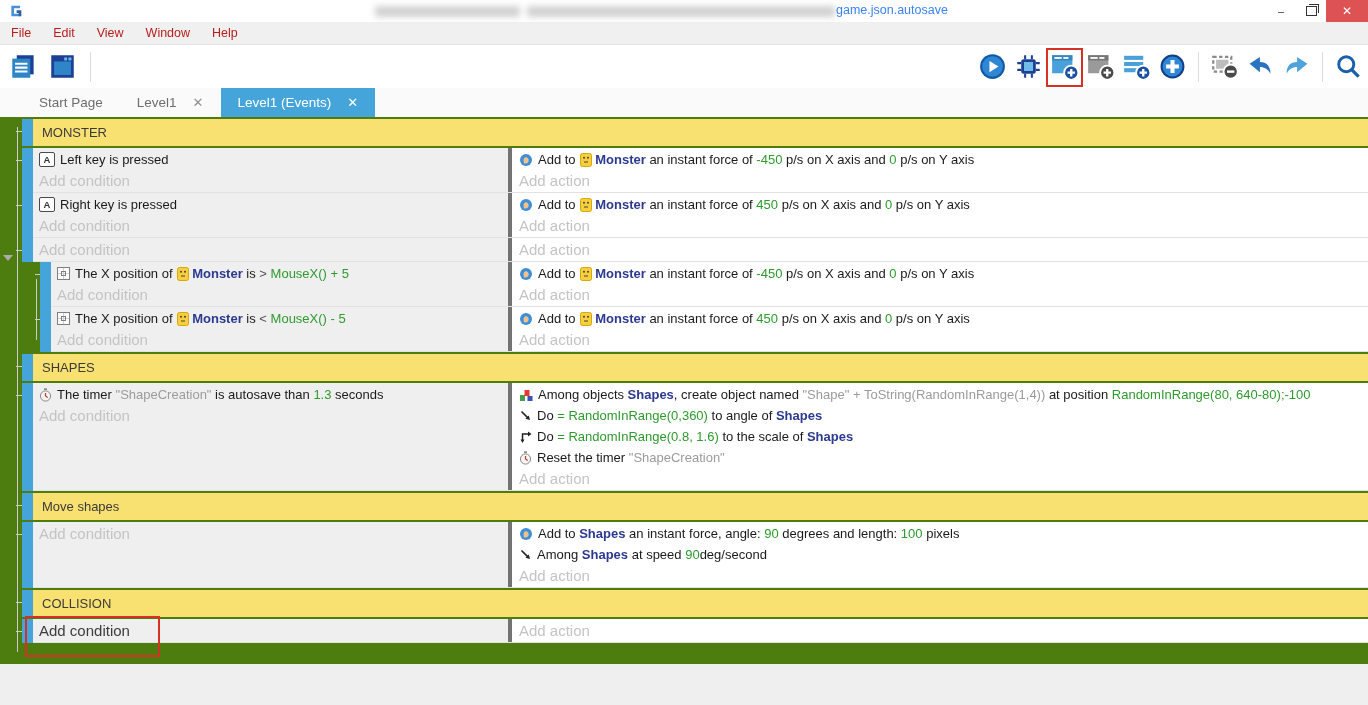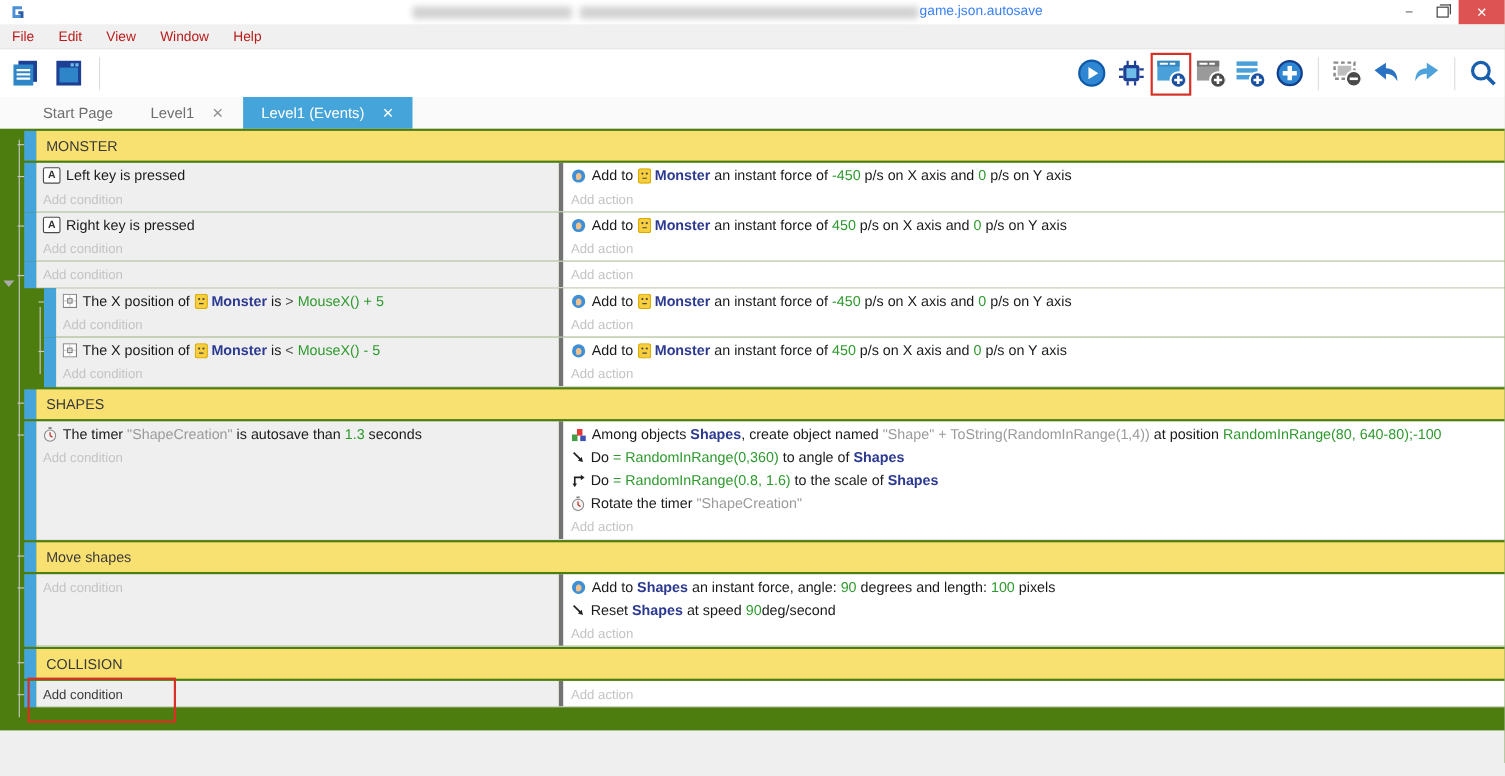--- a/index.html
+++ b/index.html
@@ -44,21 +44,21 @@
   .row.group{margin-top:2px;margin-bottom:2px}
   .group-label{flex:1;background:#F9E171;height:27px;display:flex;align-items:center;padding-left:9px;font-size:13px;color:#3a3a3a}
   .event-box{flex:1;display:flex;border-bottom:1px solid #E2E2E2}
   .cond-cell{width:475px;flex:none;background:#EFEFEF;padding:1px 0 1px;position:relative}
   .row.sub .cond-cell{width:457px}
   .act-cell{flex:1;background:#fff;border-left:4px solid #737373;padding:1px 0 1px}
   .line{display:flex;align-items:center;height:21px;padding-left:6px;font-size:13px;color:#1a1a1a;white-space:pre}
   .act-cell .line{padding-left:7px}
   .line .ic{display:inline-flex;align-items:center;margin-right:5px;flex:none}
   .line .ic.mid{margin-left:1px;margin-right:3px}
-  .add{height:21px;display:flex;align-items:center;padding-left:6px;font-size:12px;color:#C4C4C4}
+  .add{height:21px;display:flex;align-items:center;padding-left:6px;font-size:15px;color:#C4C4C4}
   .act-cell .add{padding-left:7px}
   .add.dark{color:#3C3C3C}
   span.g{color:#2E9A2E} span.o{color:#2B3990;font-weight:bold} span.q{color:#9B9B9B} span.m{color:#555}
   .kbd{display:inline-flex;align-items:center;justify-content:center;width:14px;height:13px;border:1.5px solid #4a4a4a;
        border-radius:2px;background:#fff;font-size:9.5px;font-weight:bold;color:#333}
   .collapse{position:absolute;left:-19px;top:17px;width:0;height:0;border-left:5px solid transparent;border-right:5px solid transparent;border-top:6px solid #ABABAB}
   .hl-cond{position:absolute;left:-8px;top:-3px;width:131px;height:37px;border:2px solid #D93025;z-index:5;pointer-events:none}
 </style>
 </head>
 <body>
@@ -374,21 +374,21 @@
                   <path d="M11 11L6.4 9.8l3.4-3.4z" fill="#222"></path>
                 </svg></span><span class="">Do </span><span class="g">= RandomInRange(0,360)</span><span class=""> to angle of </span><span class="o">Shapes</span></div>
             <div class="line"><span class="ic"><svg width="13" height="13" viewBox="0 0 13 13">
                   <path d="M3.5 11V4h6" stroke="#222" stroke-width="1.5" fill="none"></path>
                   <path d="M9 1.5L12.5 4 9 6.5zM1.5 9.5L3.5 13l2-3.5z" fill="#222"></path>
                 </svg></span><span class="">Do </span><span class="g">= RandomInRange(0.8, 1.6)</span><span class=""> to the scale of </span><span class="o">Shapes</span></div>
             <div class="line"><span class="ic"><svg width="13" height="14" viewBox="0 0 13 14">
                   <rect x="5" y="0.3" width="3" height="1.7" fill="#8A8A8A"></rect>
                   <circle cx="6.5" cy="8" r="5.1" fill="#F4F4F4" stroke="#8A8A8A"></circle>
                   <path d="M6.5 8V4.9M6.5 8l2.2 1.4" stroke="#C0392B" stroke-width="1.2" fill="none"></path>
-                </svg></span><span class="">Rotate the timer </span><span class="q">"ShapeCreation"</span></div>
+                </svg></span><span class="">Reset the timer </span><span class="q">"ShapeCreation"</span></div>
             <div class="add">Add action</div>
           </div>
         </div>
       </div>
       <div class="row group">
         <div class="bluebar"></div>
         <div class="group-label">Move shapes</div>
       </div>
       <div class="row event">
         <div class="bluebar"></div>
@@ -397,21 +397,21 @@
             <div class="add">Add condition</div>
           </div>
           <div class="act-cell">
             <div class="line"><span class="ic"><svg width="14" height="14" viewBox="0 0 14 14">
                   <circle cx="7" cy="7" r="6" fill="#3F8FD6"></circle>
                   <path d="M4.8 10.2c.2-2-.9-3.2.2-4.7.6-.9 2-1.5 3-1 1.6.7 2 2.5 1.5 4.1-.5 1.7-2.7 2.6-4.7 1.6z" fill="#F2C18C"></path>
                 </svg></span><span class="">Add to </span><span class="o">Shapes</span><span class=""> an instant force, angle: </span><span class="g">90</span><span class=""> degrees and length: </span><span class="g">100</span><span class=""> pixels</span></div>
             <div class="line"><span class="ic"><svg width="13" height="13" viewBox="0 0 13 13">
                   <path d="M2.5 2.5l6.4 6.4" stroke="#222" stroke-width="1.6" fill="none"></path>
                   <path d="M11 11L6.4 9.8l3.4-3.4z" fill="#222"></path>
-                </svg></span><span class="">Reset </span><span class="o">Shapes</span><span class=""> at speed </span><span class="g">90</span><span class="">deg/second</span></div>
+                </svg></span><span class="">Among </span><span class="o">Shapes</span><span class=""> at speed </span><span class="g">90</span><span class="">deg/second</span></div>
             <div class="add">Add action</div>
           </div>
         </div>
       </div>
       <div class="row group">
         <div class="bluebar"></div>
         <div class="group-label">COLLISION</div>
       </div>
       <div class="row event">
         <div class="bluebar"></div>

